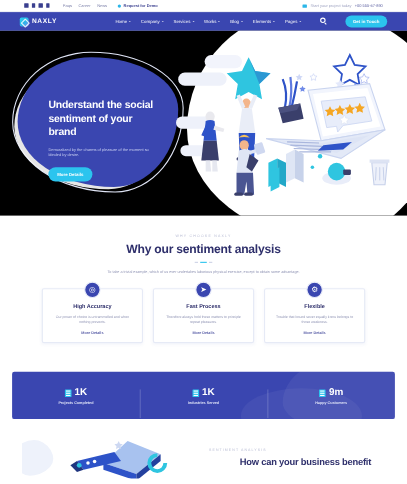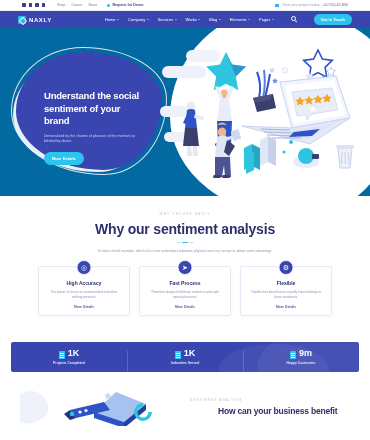--- a/index.html
+++ b/index.html
@@ -61,21 +61,21 @@
   .nav-search { margin-left:8px; width:7px;height:7px; position:relative; cursor:pointer; }
   .nav-search .ring { position:absolute; width:5px;height:5px;border:0.8px solid #fff;border-radius:50%; top:0; left:0;}
   .nav-search .stem { position:absolute; width:2.2px;height:0.8px;background:#fff; transform:rotate(45deg); left:4px; top:5px;}
   .cta {
     margin-left:7px; background:#2bc4ee; color:#fff; font-size:4px; font-weight:bold;
     border:none; border-radius:8px; padding:3.2px 7px; cursor:pointer; white-space:nowrap;
   }
 
   
   .hero {
-    position: relative; height: 168px; background: #0369a1; overflow: hidden;
+    position: relative; height: 168px; background: #000000; overflow: hidden;
   }
   .hero-bgblob {
     position:absolute; right:-30px; top:-20px; width:230px; height:210px;
     background:#ffffff; border-radius:48% 52% 44% 56% / 52% 44% 56% 48%;
   }
   .hero-blob {
     position:absolute; left:16px; top:24px; width:146px; height:118px;
     background:#3a46b0;
     border-radius: 46% 54% 40% 60% / 50% 40% 60% 50%;
     box-shadow: -5px 4px 0 -2px rgba(255,255,255,.9);
@@ -90,21 +90,21 @@
   .hero-sub { color:#c9d0f2; font-size:3.6px; line-height:1.5; margin-top:6px; width:92px; }
   .hero-btn {
     margin-top:8px; display:inline-block; background:#2bc4ee; color:#fff;
     font-size:4px; font-weight:bold; border:none; border-radius:9px; padding:4px 8px; cursor:pointer;
   }
   .hero-art { position:absolute; right:4px; top:16px; width:206px; height:146px; }
 
   
   .why { padding: 16px 0 10px; text-align:center; background:#fff; }
   .eyebrow { font-size:3.2px; letter-spacing:1.1px; color:#b9bdd4; text-transform:uppercase; }
-  .section-title { font-size:14px; font-weight:bold; color:#2e2f6b; margin-top:5px; letter-spacing:-0.2px; }
+  .section-title { font-size:11px; font-weight:bold; color:#2e2f6b; margin-top:5px; letter-spacing:-0.2px; }
   .divider { display:flex; gap:2px; justify-content:center; margin:5px 0 6px; }
   .divider i { width:3px;height:0.8px;background:#cdd2e6;display:block; }
   .divider i.mid { width:6px; background:#2bc4ee; }
   .why-desc { font-size:3.4px; color:#9094b4; line-height:1.6; width:178px; margin:0 auto; }
 
   
   .cards { display:flex; gap:9px; justify-content:center; margin-top:12px; }
   .card {
     width:92px; height:50px; background:#fff; border:0.6px solid #e6eaf6;
     border-radius:2px; position:relative; padding:13px 8px 0; text-align:center;
@@ -116,21 +116,21 @@
     background:#3a46b0; border:1.4px solid #e9ecf9;
     display:flex;align-items:center;justify-content:center;
   }
   .card-icon .glyph { color:#fff; font-size:7px; line-height:1; }
   .card-title { font-size:5px; font-weight:bold; color:#2e2f6b; }
   .card-text { font-size:3.2px; color:#9094b4; line-height:1.55; margin-top:4px; }
   .card-link { font-size:3.4px; color:#5b60a8; font-weight:bold; margin-top:5px; display:inline-block; text-decoration:none; }
 
   
   .stats {
-    margin:16px 11px 0; height:30px; background:#3a46b0; border-radius:2px;
+    margin:16px 11px 0; height:43px; background:#3a46b0; border-radius:2px;
     display:flex; align-items:center; position:relative; overflow:hidden;
   }
   .stats:before {
     content:""; position:absolute; right:-18px; top:-14px; width:120px; height:70px;
     background:rgba(255,255,255,.06); border-radius:50% 50% 42% 58% / 60% 40% 60% 40%;
   }
   .stats:after {
     content:""; position:absolute; right:30px; bottom:-22px; width:110px; height:50px;
     background:rgba(255,255,255,.05); border-radius:50%;
   }

